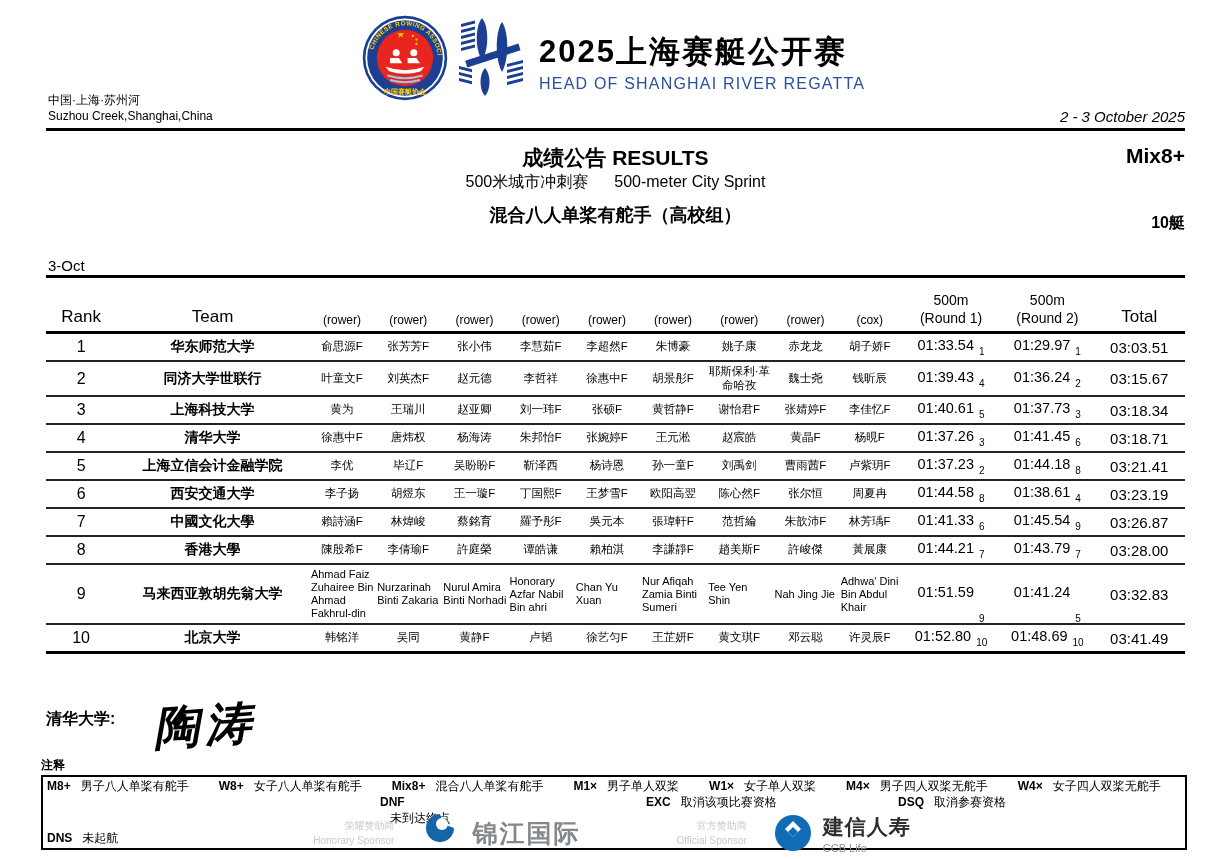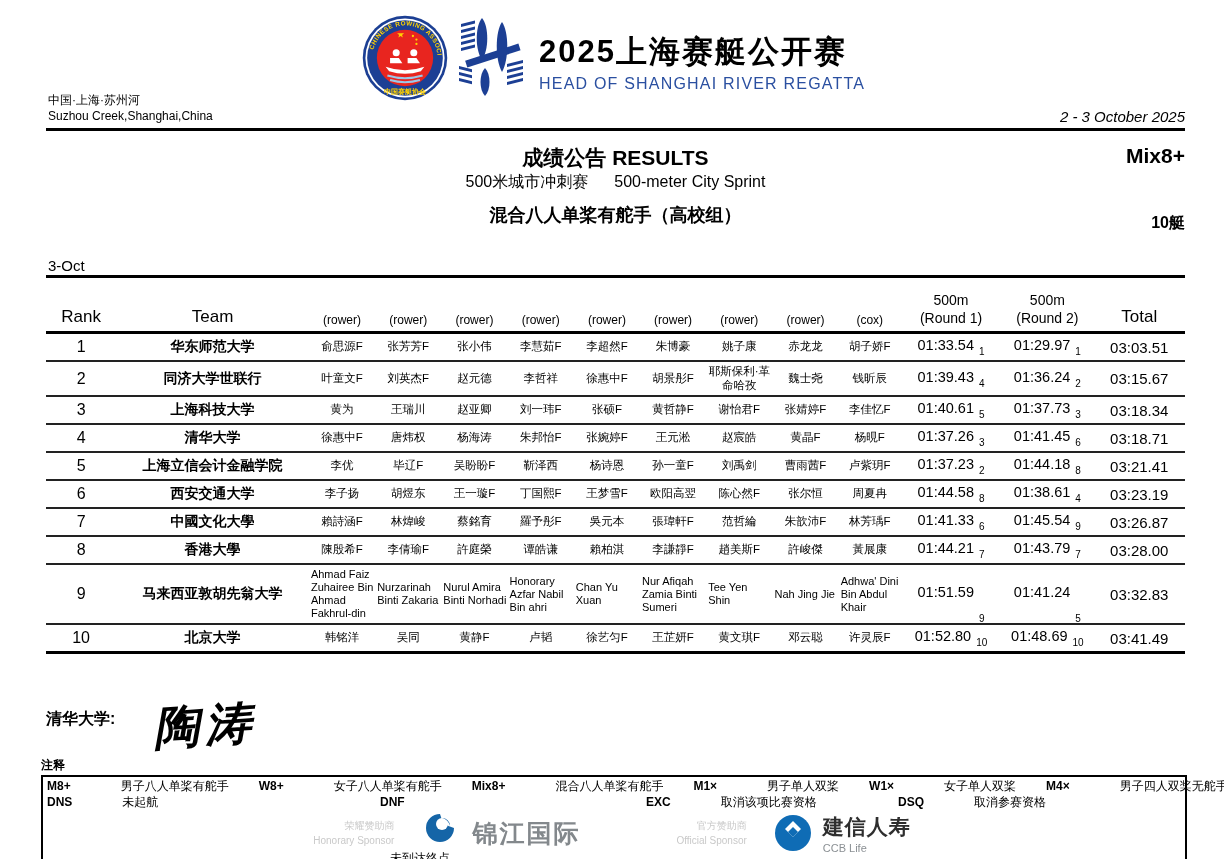--- a/index.html
+++ b/index.html
@@ -56,23 +56,23 @@
   .signature { font-size:46px; font-weight:bold; font-style:italic; transform:rotate(-4deg); margin-left:38px; letter-spacing:6px; }
 
   
   .notes { position:absolute; left:41px; top:757px; width:1146px; }
   .notes-label { font-size:12px; font-weight:bold; margin-bottom:1px; }
   .notes-box { border:2px solid #000; padding:1px 4px 2px 4px; }
   .notes-row { display:flex; font-size:12px; line-height:16px; }
   .note-pair { display:flex; }
   .note-code { font-weight:bold; white-space:nowrap; }
   .note-desc { margin-left:10px; white-space:nowrap; }
-  .notes-row .note-pair { margin-right:30px;gap:40px; }
+  .notes-row .note-pair { margin-right:30px; }
   .notes-row.statuses .note-pair { margin-right:0; }
-  .notes-row.statuses .note-pair:nth-child(1){ width:333px; }
+  .notes-row.statuses .note-pair:nth-child(1){ width:333px;margin-top:36px; }
   .notes-row.statuses .note-pair:nth-child(2){ width:266px;flex-direction:column; }
   .notes-row.statuses .note-pair:nth-child(3){ width:252px; }
 
   
   .sponsors { position:absolute; left:0; top:812px; width:1224px; display:flex; justify-content:center; align-items:center; gap:26px; }
   .sp-label { text-align:right; color:#c9c9c9; font-size:10px; line-height:1.5; }
   .jj-wrap { display:flex; align-items:center; gap:12px; }
   .jj-logo { width:40px; height:42px; position:relative; }
   .jj-name { font-size:25px; color:#83888c; letter-spacing:2px; font-weight:bold; }
   .jj-text { font-size:11px; font-style:italic; font-weight:bold; color:#123c7c; text-align:center; line-height:1; }

